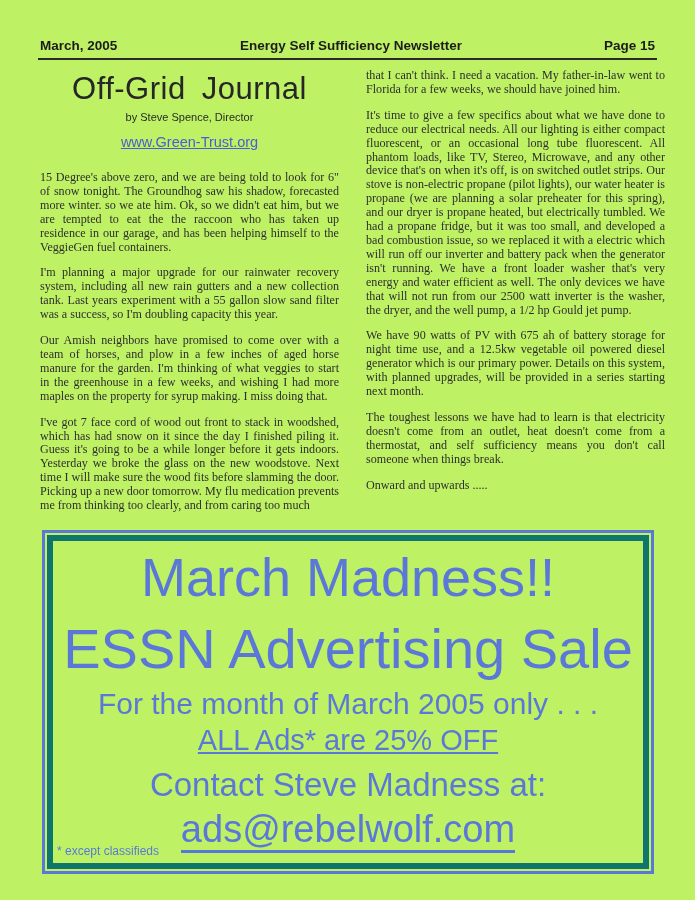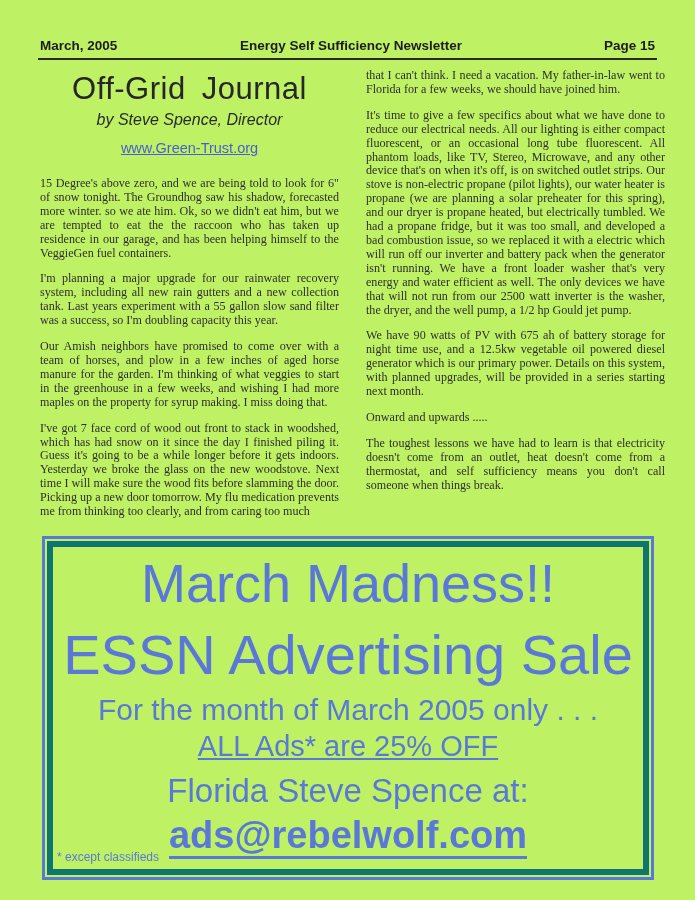--- a/index.html
+++ b/index.html
@@ -27,21 +27,21 @@
     display:flex;gap:27px;
     padding:9px 30px 0 40px;
   }
   .col{width:308px;}
   .title-block{text-align:center;margin-bottom:13px;}
   .article-title{
     font-size:31px;font-weight:normal;color:#262626;
     word-spacing:7px;letter-spacing:0.5px;
     margin:2px 0 4px 0;
   }
-  .byline{font-size:16px;color:#2a2a2a;margin:0 0 3px 0;font-style:italic;}
+  .byline{font-size:11px;color:#2a2a2a;margin:0 0 3px 0;}
   .site-link{
     font-size:14.5px;color:#4a5cd6;text-decoration:underline;
     display:inline-block;margin:8px;
   }
   .body-par{
     font-family:"Liberation Serif",serif;
     font-size:12.1px;line-height:13.9px;
     text-align:justify;color:#2e2e2e;
     margin:0 0 12px 0;
   }
@@ -60,21 +60,21 @@
   .ad-l2{font-size:56px;line-height:1.0;margin:16px 0 8px 0;}
   .ad-l3{font-size:30px;line-height:1.05;margin:11px 0 0 0;}
   .ad-l4{font-size:29px;line-height:1.05;margin:5px 0 12px 0;text-decoration:underline;}
   .ad-l5{font-size:33px;line-height:1.05;margin:13px 0 0 0;}
   .ad-email-wrap{margin:7px 0 0 0;}
   .ad-email{
     font-size:38px;line-height:1.0;
     display:inline-block;
     border-bottom:3px solid #5b78d8;
     padding-bottom:2px;
-    color:#5b78d8;text-decoration:none;font-weight:bold;
+    color:#5b78d8;text-decoration:none;
   }
   .ad-footnote{
     text-align:left;font-size:12px;line-height:1;
     margin:-8px 6px 4px 0;
   }
 </style>
 </head>
 <body>
 
 <div class="page">
@@ -97,33 +97,33 @@
       <p class="body-par">15 Degree's above zero, and we are being told to look for 6" of snow tonight. The Groundhog saw his shadow, forecasted more winter. so we ate him. Ok, so we didn't eat him, but we are tempted to eat the the raccoon who has taken up residence in our garage, and has been helping himself to the VeggieGen fuel containers.</p>
       <p class="body-par">I'm planning a major upgrade for our rainwater recovery system, including all new rain gutters and a new collection tank. Last years experiment with a 55 gallon slow sand filter was a success, so I'm doubling capacity this year.</p>
       <p class="body-par">Our Amish neighbors have promised to come over with a team of horses, and plow in a few inches of aged horse manure for the garden.  I'm thinking of what veggies to start in the greenhouse in a few weeks, and wishing I had more maples on the property for syrup making. I miss doing that.</p>
       <p class="body-par">I've got 7 face cord of wood out front to stack in woodshed, which has had snow on it since the day I finished piling it. Guess it's going to be a while longer before it gets indoors. Yesterday we broke the glass on the new woodstove. Next time I will make sure the wood fits before slamming the door. Picking up a new door tomorrow. My flu medication prevents me from thinking too clearly, and from caring too much</p>
     </div>
 
     <div class="col">
       <p class="body-par">that I can't think. I need a vacation. My father-in-law went to Florida for a few weeks, we should have joined him.</p>
       <p class="body-par">It's time to give a few specifics about what we have done to reduce our electrical needs. All our lighting is either compact fluorescent, or an occasional long tube fluorescent. All phantom loads,  like TV, Stereo, Microwave, and any other device that's on when it's off, is on switched outlet strips. Our stove is non-electric propane (pilot lights), our water heater is propane (we are planning a solar preheater for this spring), and our dryer is propane heated, but electrically tumbled. We had a propane fridge, but it was too small, and developed a bad combustion issue, so we replaced it with a electric which will run off our inverter and battery pack when the generator isn't running. We have  a  front loader washer that's very energy and water efficient as well. The only devices we have that will not run from our 2500 watt inverter is the washer, the dryer, and the well pump, a 1/2 hp Gould jet pump.</p>
       <p class="body-par">We have 90 watts of PV with 675 ah of battery storage for night time use, and a 12.5kw vegetable oil powered diesel generator which is our primary power. Details on this system, with planned upgrades, will be provided in a series starting next month.</p>
+      <p class="body-par">The toughest lessons we have had to learn is that electricity doesn't come from an outlet, heat doesn't come from a thermostat, and self sufficiency means you don't call someone when things break.</p>
       <p class="body-par">Onward and upwards .....</p>
-      <p class="body-par">The toughest lessons we have had to learn is that electricity doesn't come from an outlet, heat doesn't come from a thermostat, and self sufficiency means you don't call someone when things break.</p>
     </div>
 
   </div>
 
   <div class="ad-outer">
     <div class="ad-inner">
       <div class="ad-l1">March Madness!!</div>
       <div class="ad-l2">ESSN Advertising Sale</div>
       <div class="ad-l3">For the month of March 2005 only . . .</div>
       <div class="ad-l4">ALL Ads* are 25% OFF</div>
-      <div class="ad-l5">Florida Steve Spence at:</div>
+      <div class="ad-l5">Contact Steve Madness at:</div>
       <div class="ad-email-wrap">
         <a class="ad-email" href="#">ads@rebelwolf.com</a>
       </div>
       <div class="ad-footnote">* except classifieds</div>
     </div>
   </div>
 
 </div>
 
 </body></html>

